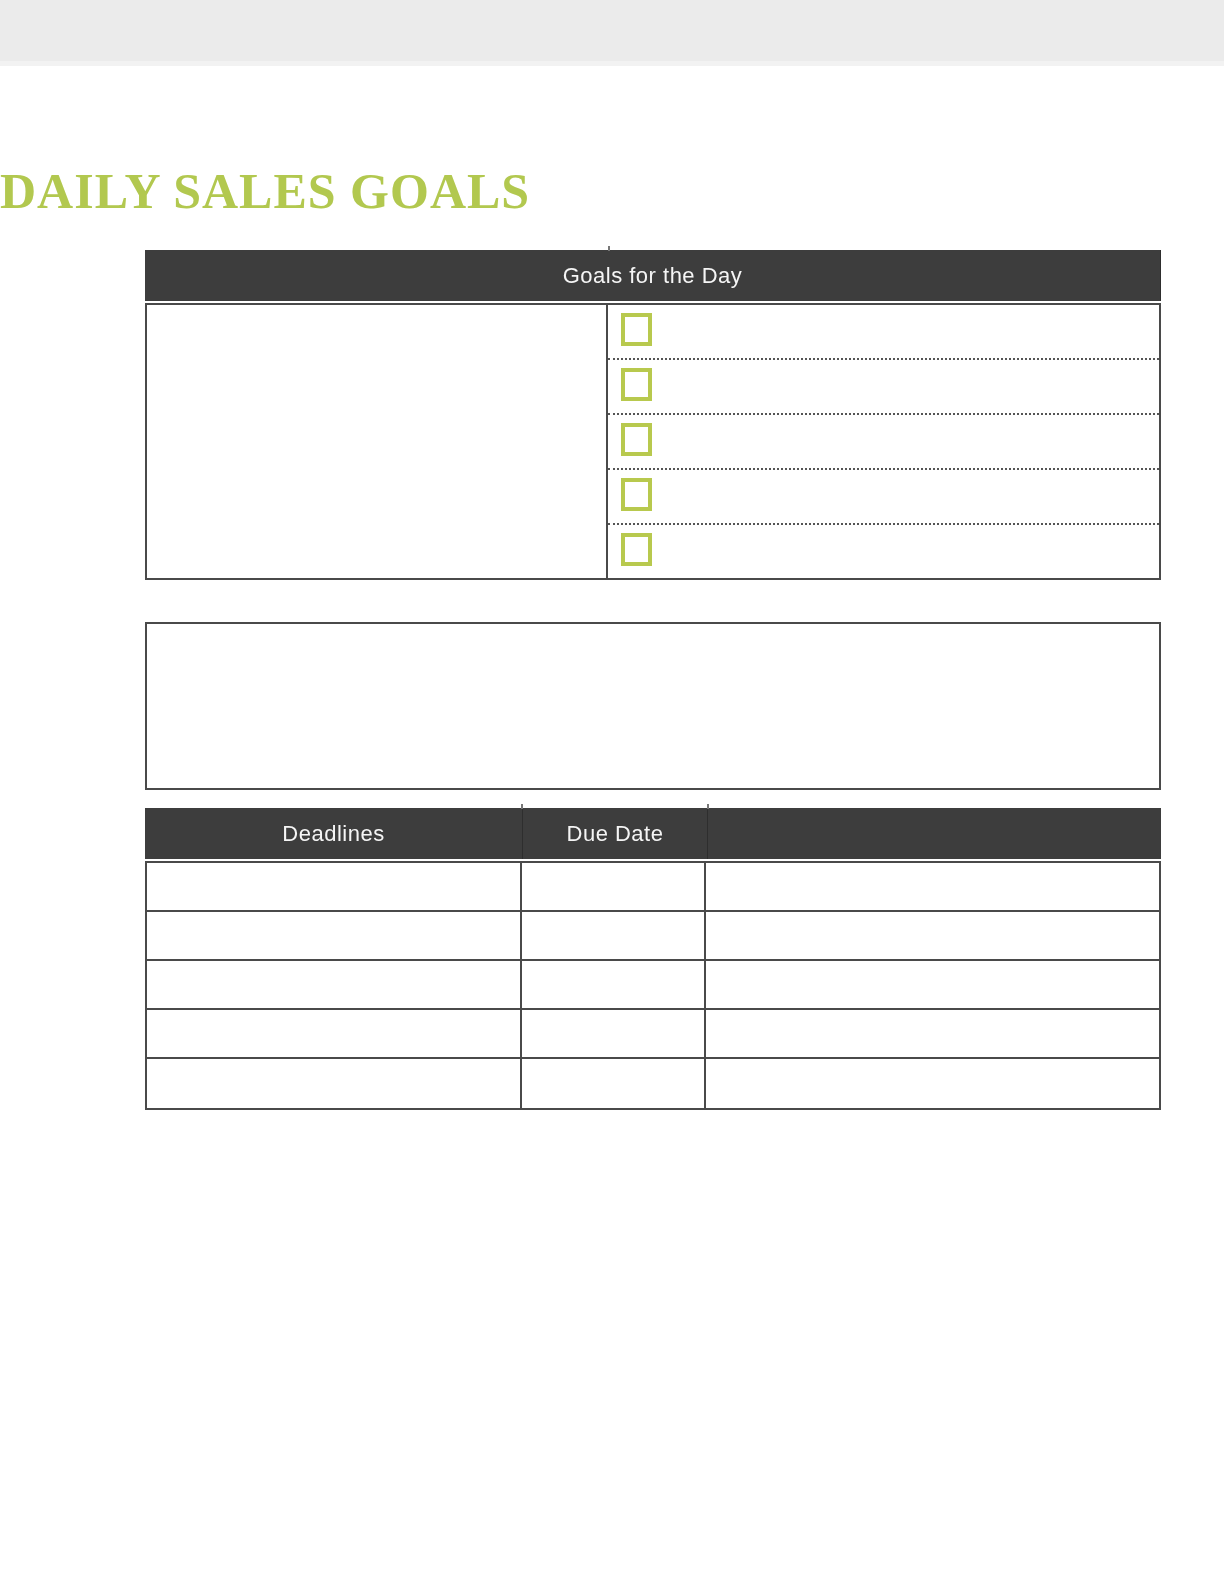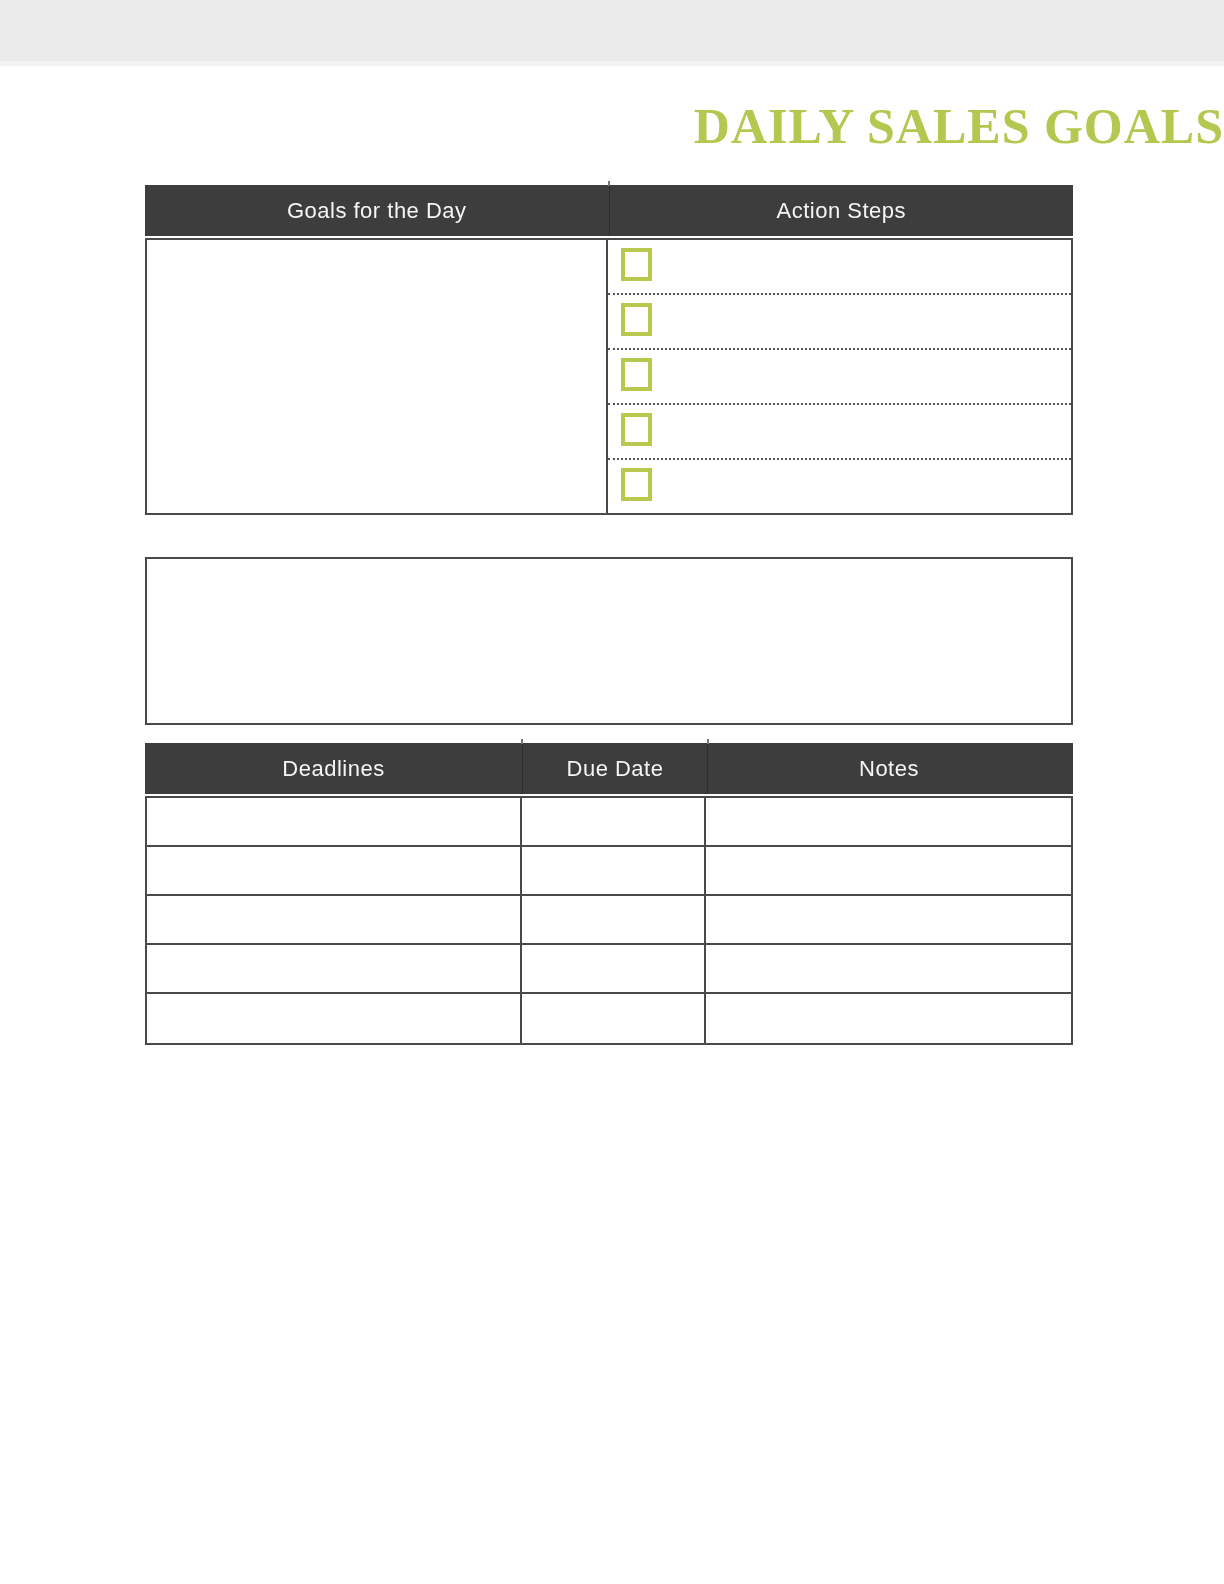--- a/index.html
+++ b/index.html
@@ -12,33 +12,33 @@
     font-family: "Liberation Sans", "DejaVu Sans", sans-serif;
     overflow: hidden;
   }
   .top-strip {
     width: 100%;
     height: 66px;
     background: #ebebeb;
     border-bottom: 5px solid #f2f2f2;
   }
   .page-title {
-    margin-top: 34px;
-    text-align: right;
+    margin-top: 99px;
+    text-align: left;
     font-family: "Liberation Serif", "DejaVu Serif", serif;
     font-weight: 700;
     font-size: 50px;
     line-height: 52px;
     letter-spacing: 1px;
     color: #b2c84f;
   }
   .content {
     position: relative;
     margin-left: 145px;
-    width: 928px;
+    width: 1016px;
   }
   
   .table-header {
     position: relative;
     display: flex;
     height: 51px;
     background: #3d3d3d;
     color: #f5f5f5;
     font-size: 22px;
     letter-spacing: 0.5px;
@@ -111,21 +111,20 @@
   <div class="top-strip"></div>
 
   <div class="page-title">DAILY SALES GOALS</div>
 
   <div class="content">
 
     <div class="goals-table">
       <div class="table-header">
         <div class="hcell">Goals for the Day</div>
         <div class="hdiv"></div>
-        <div class="hcell">Action Steps</div>
         <div class="tick" style="left: 463px;"></div>
       </div>
       <div class="table-body goals-body">
         <div class="goals-cell"></div>
         <div class="actions-cell">
           <div class="action-row">
             <div class="checkbox"></div>
             <div class="action-line"></div>
           </div>
           <div class="action-row">
@@ -151,21 +150,20 @@
     <div class="priorities-section">
       <div class="table-body priorities-body"></div>
     </div>
 
     <div class="deadlines-section">
       <div class="table-header deadlines-header">
         <div class="hcell hcell-deadlines">Deadlines</div>
         <div class="hdiv"></div>
         <div class="hcell hcell-duedate">Due Date</div>
         <div class="hdiv"></div>
-        <div class="hcell hcell-notes">Notes</div>
         <div class="tick" style="left: 376px;"></div>
         <div class="tick" style="left: 562px;"></div>
       </div>
       <div class="table-body deadlines-body">
         <div class="deadline-row">
           <div class="dcell dcell-deadline"></div>
           <div class="dcell dcell-duedate"></div>
           <div class="dcell dcell-notes"></div>
         </div>
         <div class="deadline-row">

